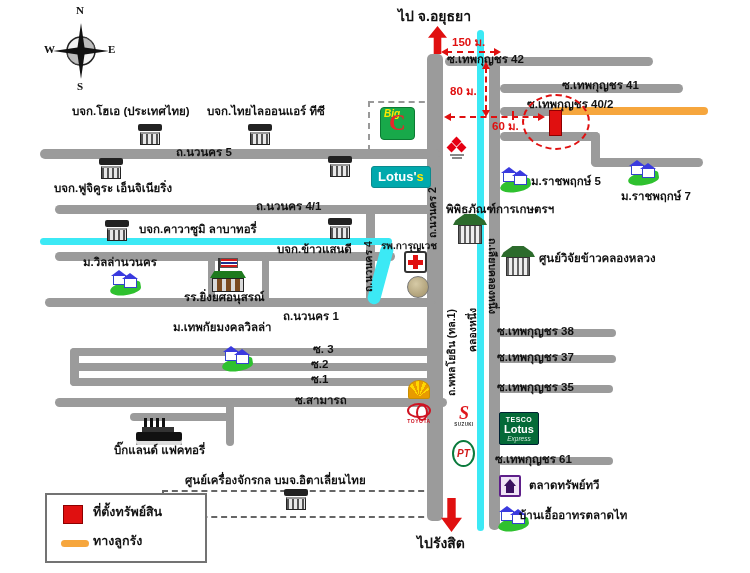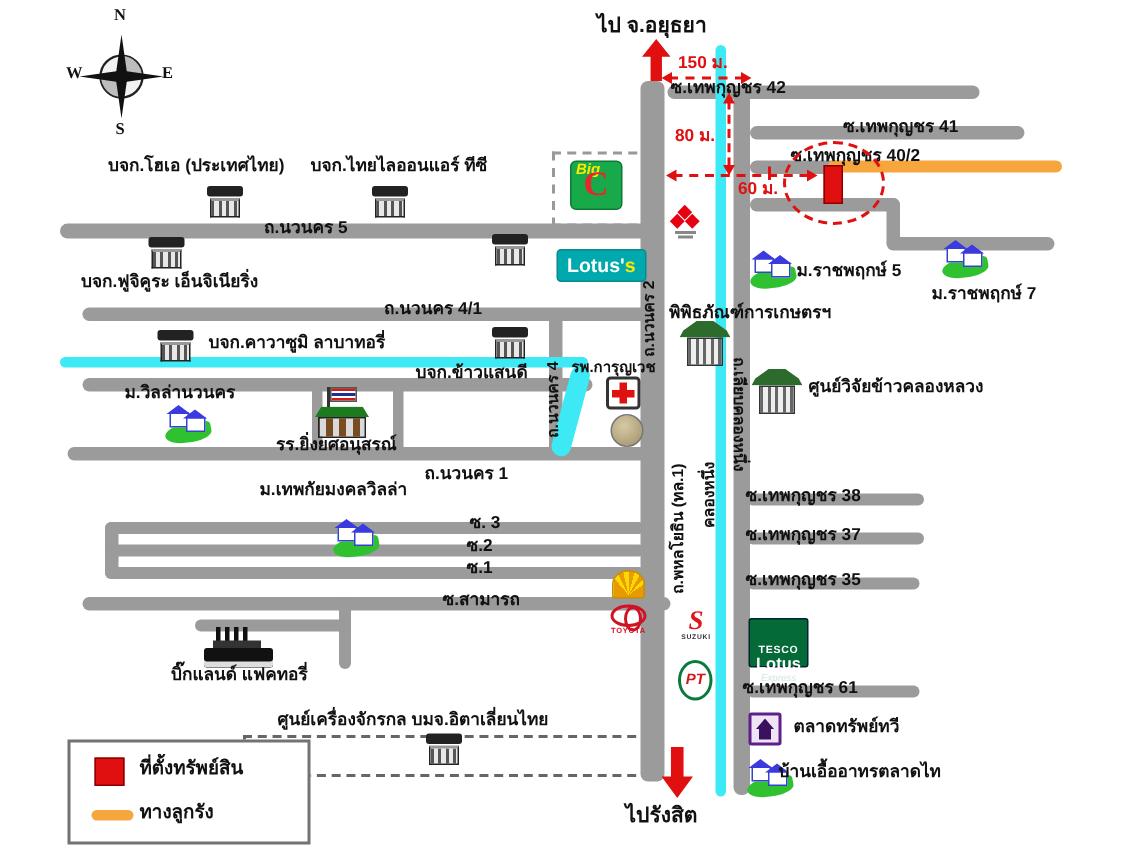--- a/index.html
+++ b/index.html
@@ -80,21 +80,21 @@
                  box-shadow:inset 0 -4px 0 #ddd,inset 0 -7px 0 #111}
   
   .logo-bigc{position:absolute;width:35px;height:33px;background:#18a94a;border:1px solid #0c7a33;border-radius:4px;z-index:4}
   .logo-bigc .bg{position:absolute;left:3px;top:0;color:#ffe800;font-style:italic;font-weight:bold;font-size:10px}
   .logo-bigc .c{position:absolute;left:8px;top:2px;color:#e8262b;font-weight:bold;font-size:23px;
                 font-family:"Liberation Serif",serif}
   .logo-lotus{position:absolute;background:#00a9ad;color:#fff;font-weight:bold;font-size:13px;
               padding:2px 6px 3px;border-radius:3px;border:1px solid #0b8a8e;z-index:4}
   .logo-lotus b{color:#ffe800}
   .logo-tesco{position:absolute;width:40px;height:33px;background:#046a38;border:1px solid #023;color:#fff;
-              text-align:center;border-radius:2px;padding-top:17px;z-index:4}
+              text-align:center;border-radius:2px;padding-top:3px;z-index:4}
   .logo-tesco .t1{font-size:7px;font-weight:bold;letter-spacing:.5px;display:block;line-height:1.1}
   .logo-tesco .t2{font-size:11px;font-weight:bold;display:block;line-height:1}
   .logo-tesco .t3{font-size:6.5px;font-style:italic;display:block;line-height:1.2;color:#cfe8d8}
   .logo-toyota{position:absolute;width:32px;height:28px;text-align:center;z-index:4}
   .logo-toyota .ov{display:block;width:24px;height:15px;margin:0 auto;border:2px solid #cf1322;border-radius:50%;position:relative}
   .logo-toyota .ov:before{content:"";position:absolute;left:7px;top:-1px;width:8px;height:13px;border:2px solid #cf1322;border-radius:50%}
   .logo-toyota .tx{display:block;font-size:5px;font-weight:bold;color:#cf1322;letter-spacing:.5px}
   .logo-suzuki{position:absolute;width:26px;height:30px;text-align:center;z-index:4}
   .logo-suzuki .s{display:block;font-size:18px;line-height:18px;font-weight:bold;font-style:italic;color:#e0161c;
                   font-family:"Liberation Serif",serif}

